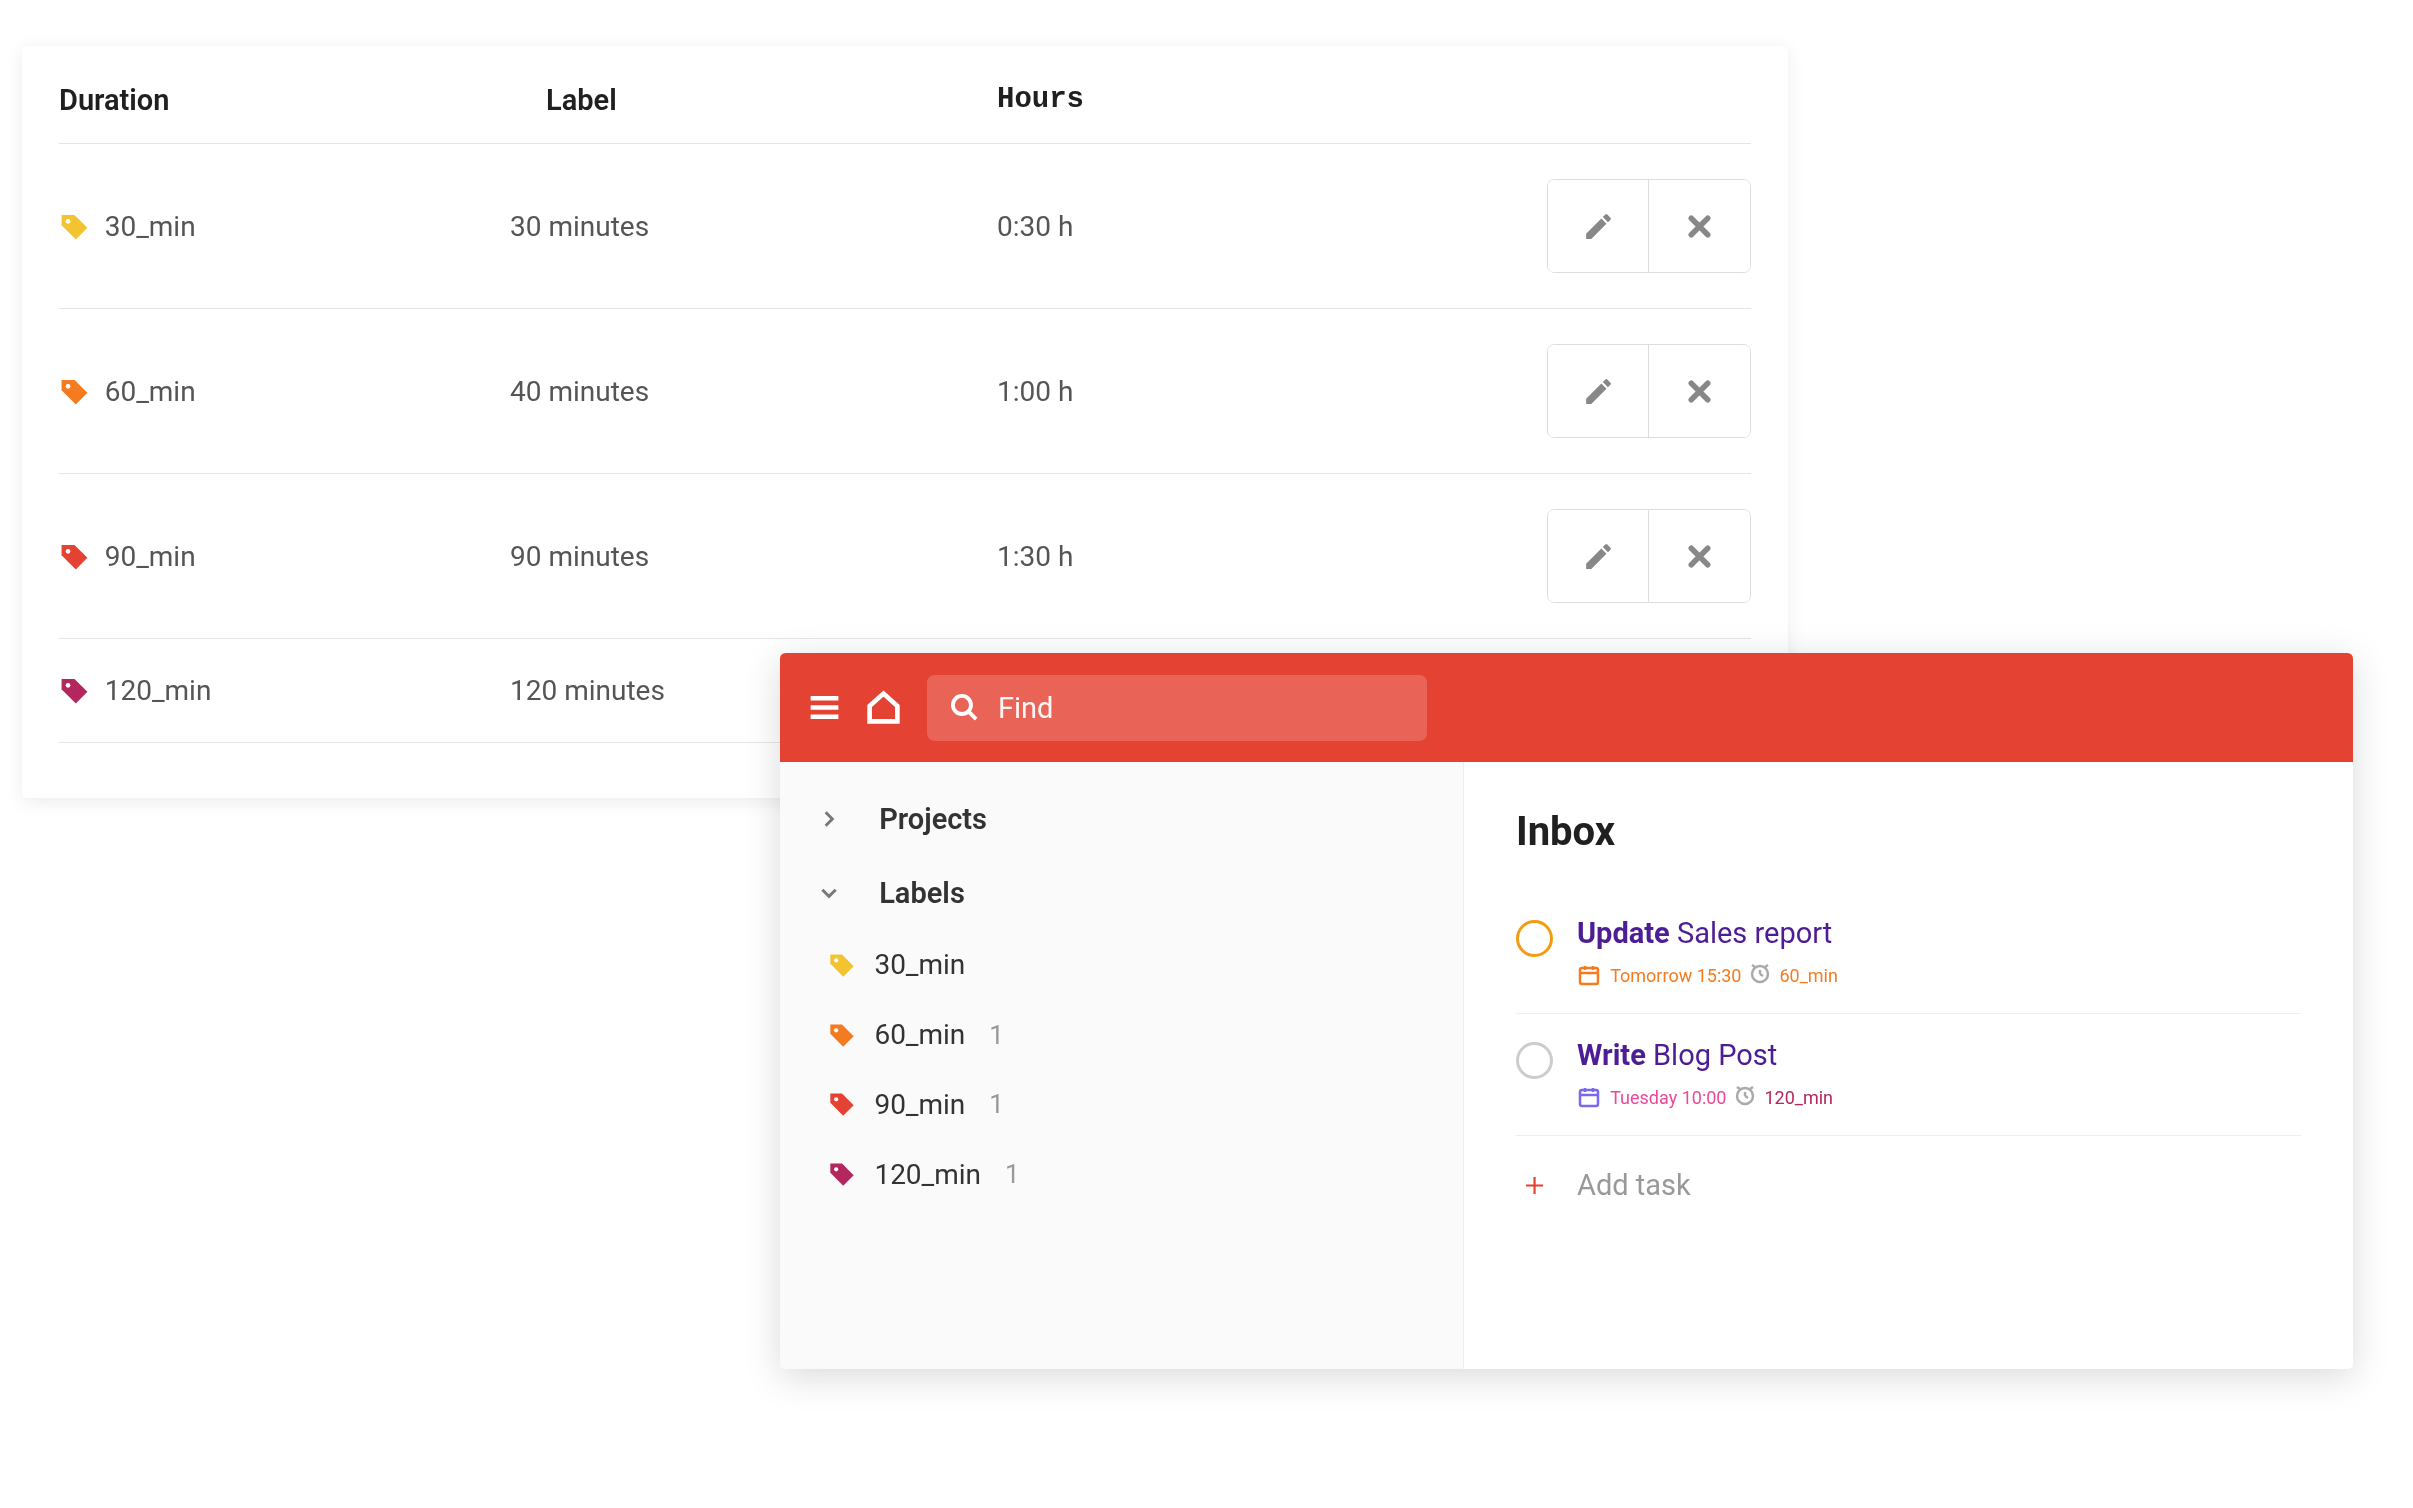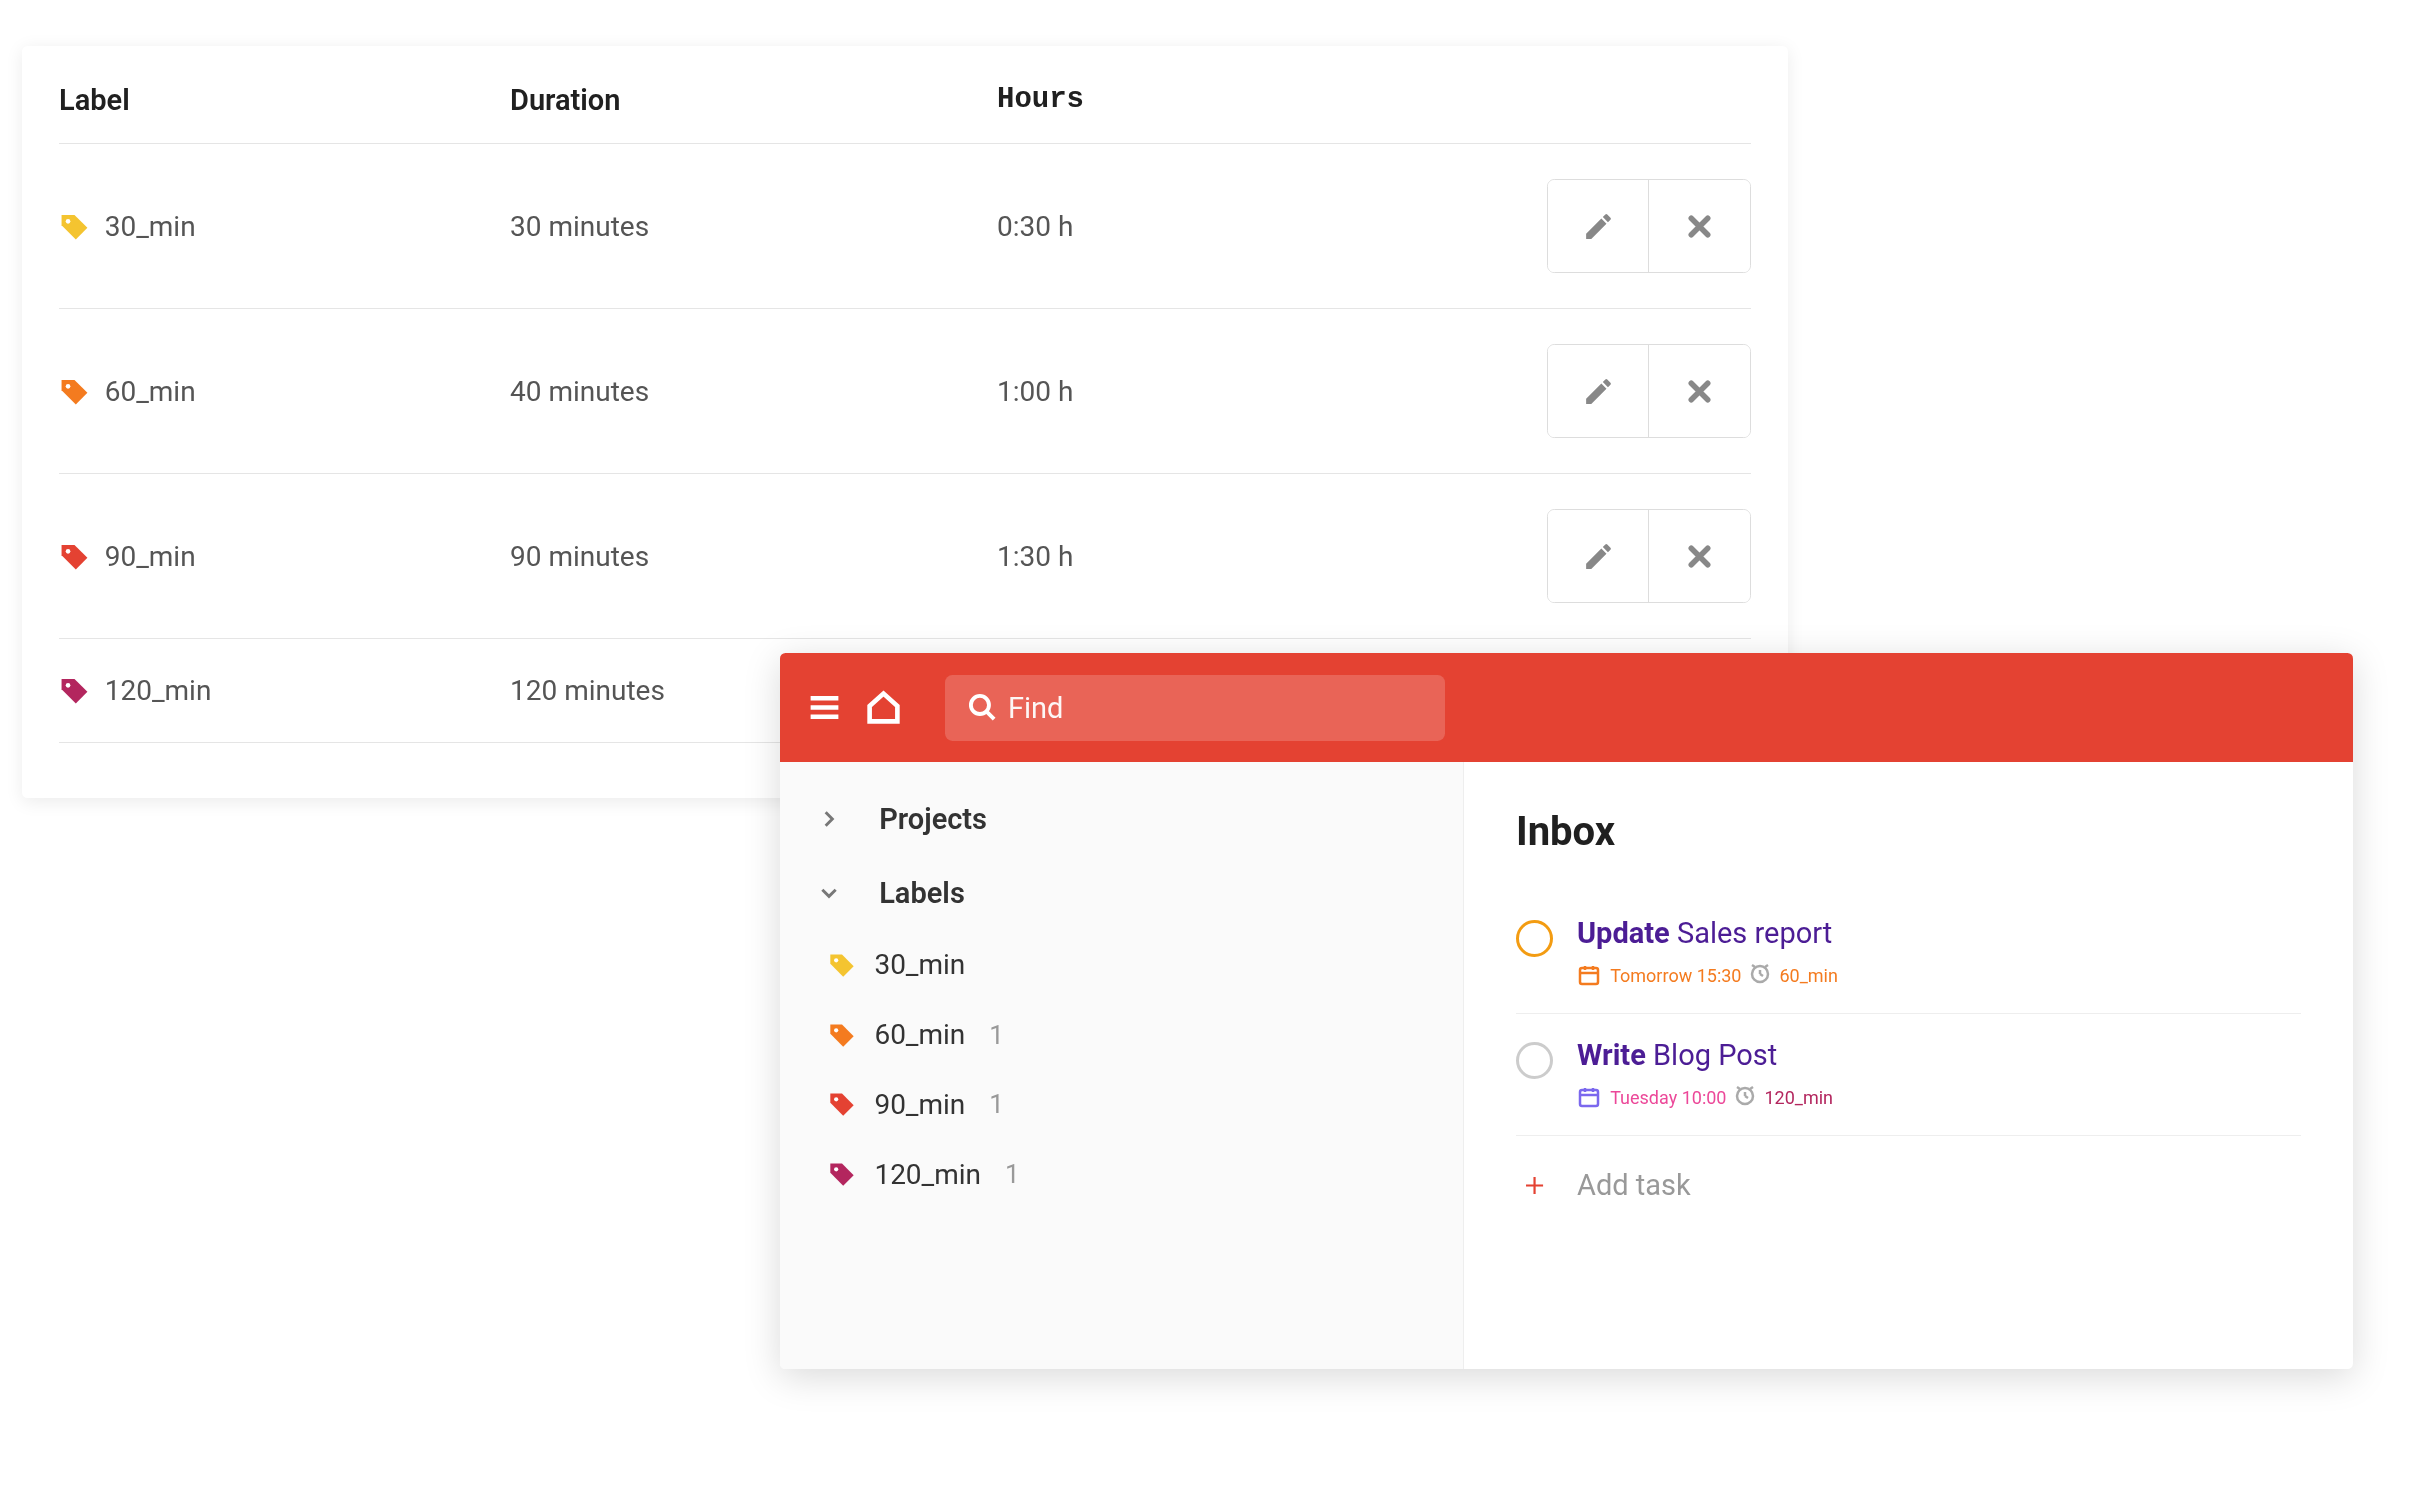--- a/index.html
+++ b/index.html
@@ -90,22 +90,22 @@
 .topbar-icon svg { stroke: #fff; fill: none; width: 37px; height: 37px; stroke-width: 3; }
 
 .search-box {
   display: flex;
   align-items: center;
   background: rgba(255,255,255,0.18);
   border-radius: 7.4px;
   height: 66px;
   padding: 0 22px;
   width: 500px;
-  gap: 10px;
-  margin-left: 21px;
+  gap: 18px;
+  margin-left: 3px;
 }
 .search-box svg { stroke: #fff; fill: none; width: 31px; height: 31px; stroke-width: 3; }
 .search-box .placeholder { color: #fff; font-size: 29px; opacity: 0.95; }
 
 .app-body { display: flex; min-height: 607px; }
 
 .sidebar {
   width: 684px;
   background: #fafafa;
   border-right: 0.9px solid #eee;
@@ -173,22 +173,22 @@
 }
 .add-task .plus { color: #e44232; font-size: 33px; font-weight: 300; width: 37px; text-align: center; }
 .add-task .text { font-size: 29px; color: #999; }
 
 </style>
 </head>
 <body>
 
 <div class="table-card">
   <div class="table-header">
+    <div class="col col-duration">Duration</div>
     <div class="col col-label">Label</div>
-    <div class="col col-duration">Duration</div>
     <div class="col col-hours">Hours</div>
   </div>
   <div id="table-rows">
     <div class="table-row">
       <div class="label-cell">
         <span class="tag-icon"><svg viewBox="0 0 24 24">
               <path d="M2 3 L12 3 L22 13 L13 22 L2 11 Z" fill="#f4c430"></path>
               <circle cx="7" cy="8" r="1.8" fill="#fff"></circle>
             </svg></span>
         <span class="text">30_min</span>

